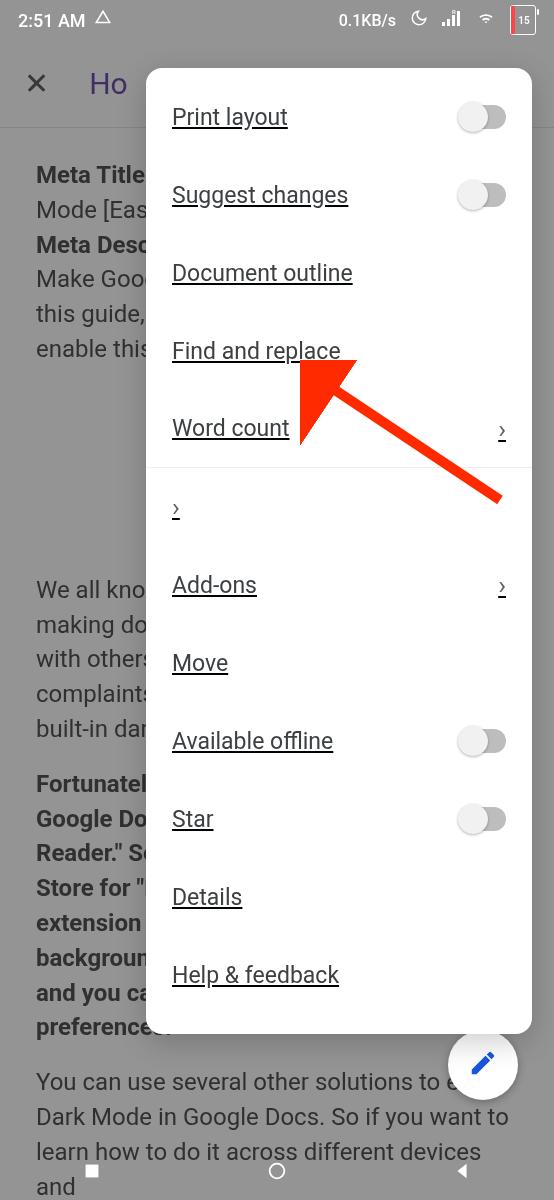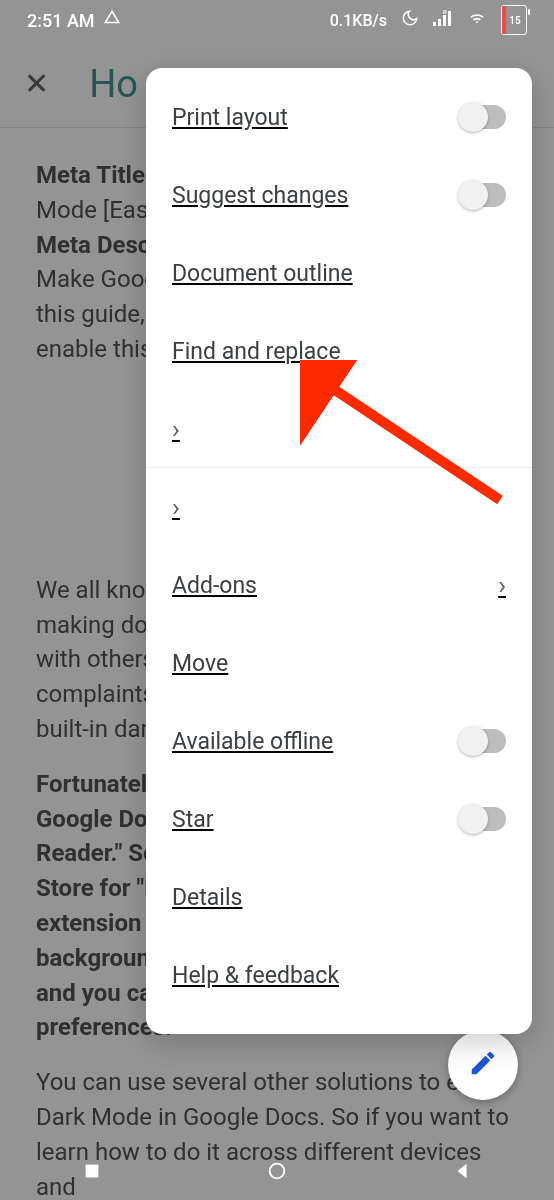--- a/index.html
+++ b/index.html
@@ -1,36 +1,36 @@
 <!DOCTYPE html>
 <html><head>
 <meta charset="utf-8">
 <style>
   * { box-sizing: border-box; margin: 0; padding: 0; }
   html, body { width: 554px; height: 1200px; overflow: hidden; font-family: Roboto, Arial, sans-serif; }
   .screen { position: relative; width: 554px; height: 1200px; background: #fff; }
 
   
-  .status-bar { height: 40px; display: flex; align-items: center; justify-content: space-between; padding: 0 27px; color: #fff; font-size: 18px; font-weight: 500; background: transparent; position: relative; z-index: 20; }
+  .status-bar { height: 40px; display: flex; align-items: center; justify-content: space-between; padding: 0 18px; color: #fff; font-size: 18px; font-weight: 500; background: transparent; position: relative; z-index: 20; }
   .status-left, .status-right { display: flex; align-items: center; gap: 8px; }
   .status-right { gap: 14px; font-size: 16px; }
   .battery { display:inline-flex; align-items:center; gap:2px; }
   .battery-body { width: 26px; height: 30px; border: 1.5px solid #fff; border-radius: 3px; position: relative; display:flex; align-items:center; }
   .battery-body::after { content:""; position:absolute; right:-4px; top:3px; width:2px; height:6px; background:#fff; border-radius:1px;}
   .battery-fill { height: 100%; width: 18%; background: #ff4444; border-radius:1px;}
   .battery-text { position:absolute; width:26px; text-align:center; font-size:10px; color:#fff; font-weight:600;}
 
   .dim-overlay { position:absolute; inset:0; background: rgba(60,60,60,0.55); z-index: 10; }
 
   
   .app { position:absolute; inset:0; background:#fff; }
   .app-top { height: 40px; }
   .app-header { height: 88px; display:flex; align-items:center; padding: 0 24px; border-bottom: 1px solid #ddd; }
   .app-header .close { font-size: 30px; font-weight: 400; color:#333; margin-right: 40px; }
-  .app-header .title { font-size: 38px; color:#0f766e; }
+  .app-header .title { font-size: 30px; color:#4c1d95; }
 
   .doc { padding: 30px 36px; font-size: 24px; line-height: 1.45; color: #222; }
   .doc p { margin-bottom: 20px; }
   .doc .h1 { font-size: 40px; font-weight: 700; text-align:center; margin: 30px 0 60px; }
   .doc b { font-weight: 700; }
 
   
   .fab { position:absolute; right: 36px; bottom: 100px; width: 70px; height:70px; border-radius:50%; background:#fff; box-shadow: 0 2px 8px rgba(0,0,0,0.3); display:flex; align-items:center; justify-content:center; z-index: 15; }
   .fab svg { width: 30px; height:30px; fill:#1a56db; }
 
@@ -158,20 +158,21 @@
       <span>Suggest changes</span>
       <span class="toggle"></span>
     </div>
     <div class="menu-item">
       <span>Document outline</span>
     </div>
     <div class="menu-item">
       <span>Find and replace</span>
     </div>
     <div class="menu-item sep">
+      <span>Word count</span>
       <span class="chev">›</span>
     </div>
     <div class="menu-item">
       <span class="chev">›</span>
     </div>
     <div class="menu-item">
       <span>Add-ons</span>
       <span class="chev">›</span>
     </div>
     <div class="menu-item">

